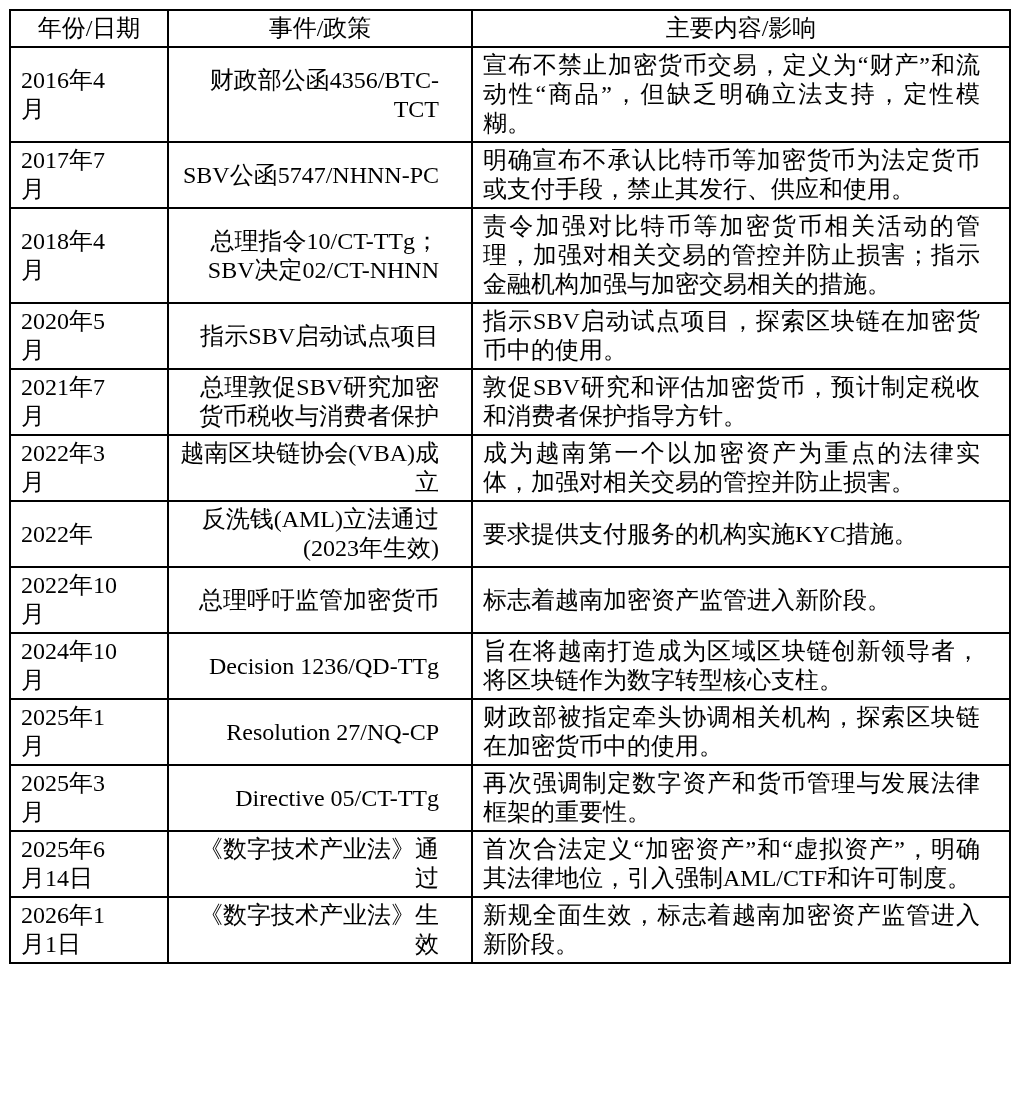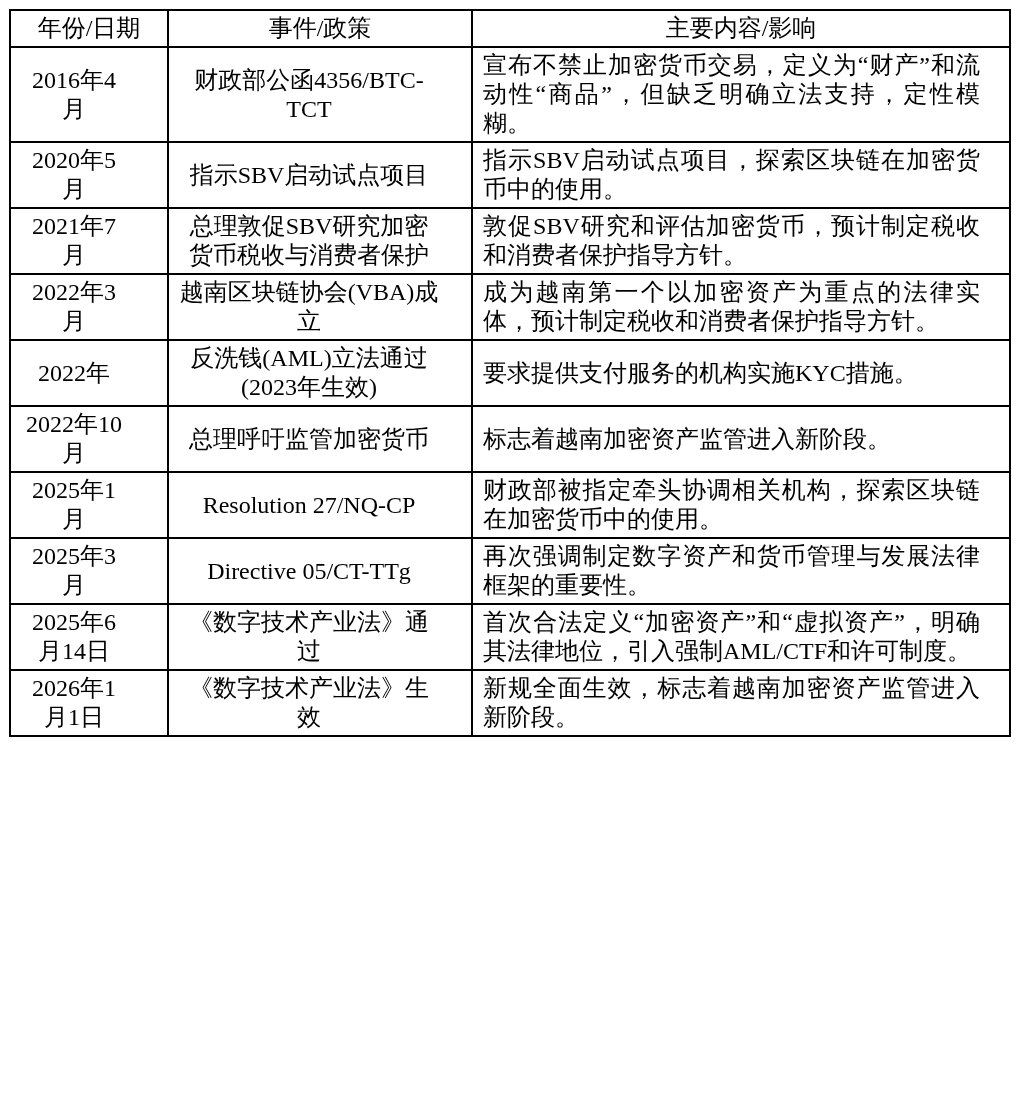--- a/index.html
+++ b/index.html
@@ -40,25 +40,25 @@
   table.policy-table th {
     text-align: center;
     padding: 3px 4px;
   }
   th.h-date    { padding: 3px 40px 3px 10px; }
   th.h-event   { padding: 3px 32px 3px 10px; }
   th.h-content { padding: 3px 40px 3px 10px; }
 
   
   td.cell-date {
-    text-align: center;
+    text-align: left;
     padding: 3px 40px 3px 10px;
   }
   td.cell-event {
-    text-align: center;
+    text-align: right;
     padding: 3px 32px 3px 10px;
   }
   td.cell-content {
     text-align: justify;
     padding: 3px 29px 3px 10px;
   }
 </style>
 </head>
 <body>
 
@@ -77,43 +77,58 @@
       </tr>
     </thead>
     <tbody id="table-body">
 
     <tr>
           <td class="cell-date">2016年4月</td>
           <td class="cell-event">财政部公函4356/BTC-TCT</td>
           <td class="cell-content">宣布不禁止加密货币交易，定义为“财产”和流动性“商品”，但缺乏明确立法支持，定性模糊。</td>
         </tr>
         <tr>
+          <td class="cell-date">2017年7月</td>
+          <td class="cell-event">SBV公函5747/NHNN-PC</td>
+          <td class="cell-content">明确宣布不承认比特币等加密货币为法定货币或支付手段，禁止其发行、供应和使用。</td>
+        </tr>
+        <tr>
+          <td class="cell-date">2018年4月</td>
+          <td class="cell-event">总理指令10/CT-TTg；SBV决定02/CT-NHNN</td>
+          <td class="cell-content">责令加强对比特币等加密货币相关活动的管理，加强对相关交易的管控并防止损害；指示金融机构加强与加密交易相关的措施。</td>
+        </tr>
+        <tr>
           <td class="cell-date">2020年5月</td>
           <td class="cell-event">指示SBV启动试点项目</td>
           <td class="cell-content">指示SBV启动试点项目，探索区块链在加密货币中的使用。</td>
         </tr>
         <tr>
           <td class="cell-date">2021年7月</td>
           <td class="cell-event">总理敦促SBV研究加密货币税收与消费者保护</td>
           <td class="cell-content">敦促SBV研究和评估加密货币，预计制定税收和消费者保护指导方针。</td>
         </tr>
         <tr>
           <td class="cell-date">2022年3月</td>
           <td class="cell-event">越南区块链协会(VBA)成立</td>
-          <td class="cell-content">成为越南第一个以加密资产为重点的法律实体，预计制定税收和消费者保护指导方针。</td>
+          <td class="cell-content">成为越南第一个以加密资产为重点的法律实体，加强对相关交易的管控并防止损害。</td>
         </tr>
         <tr>
           <td class="cell-date">2022年</td>
           <td class="cell-event">反洗钱(AML)立法通过(2023年生效)</td>
           <td class="cell-content">要求提供支付服务的机构实施KYC措施。</td>
         </tr>
         <tr>
           <td class="cell-date">2022年10月</td>
           <td class="cell-event">总理呼吁监管加密货币</td>
           <td class="cell-content">标志着越南加密资产监管进入新阶段。</td>
+        </tr>
+        <tr>
+          <td class="cell-date">2024年10月</td>
+          <td class="cell-event">Decision 1236/QD-TTg</td>
+          <td class="cell-content">旨在将越南打造成为区域区块链创新领导者，将区块链作为数字转型核心支柱。</td>
         </tr>
         <tr>
           <td class="cell-date">2025年1月</td>
           <td class="cell-event">Resolution 27/NQ-CP</td>
           <td class="cell-content">财政部被指定牵头协调相关机构，探索区块链在加密货币中的使用。</td>
         </tr>
         <tr>
           <td class="cell-date">2025年3月</td>
           <td class="cell-event">Directive 05/CT-TTg</td>
           <td class="cell-content">再次强调制定数字资产和货币管理与发展法律框架的重要性。</td>

